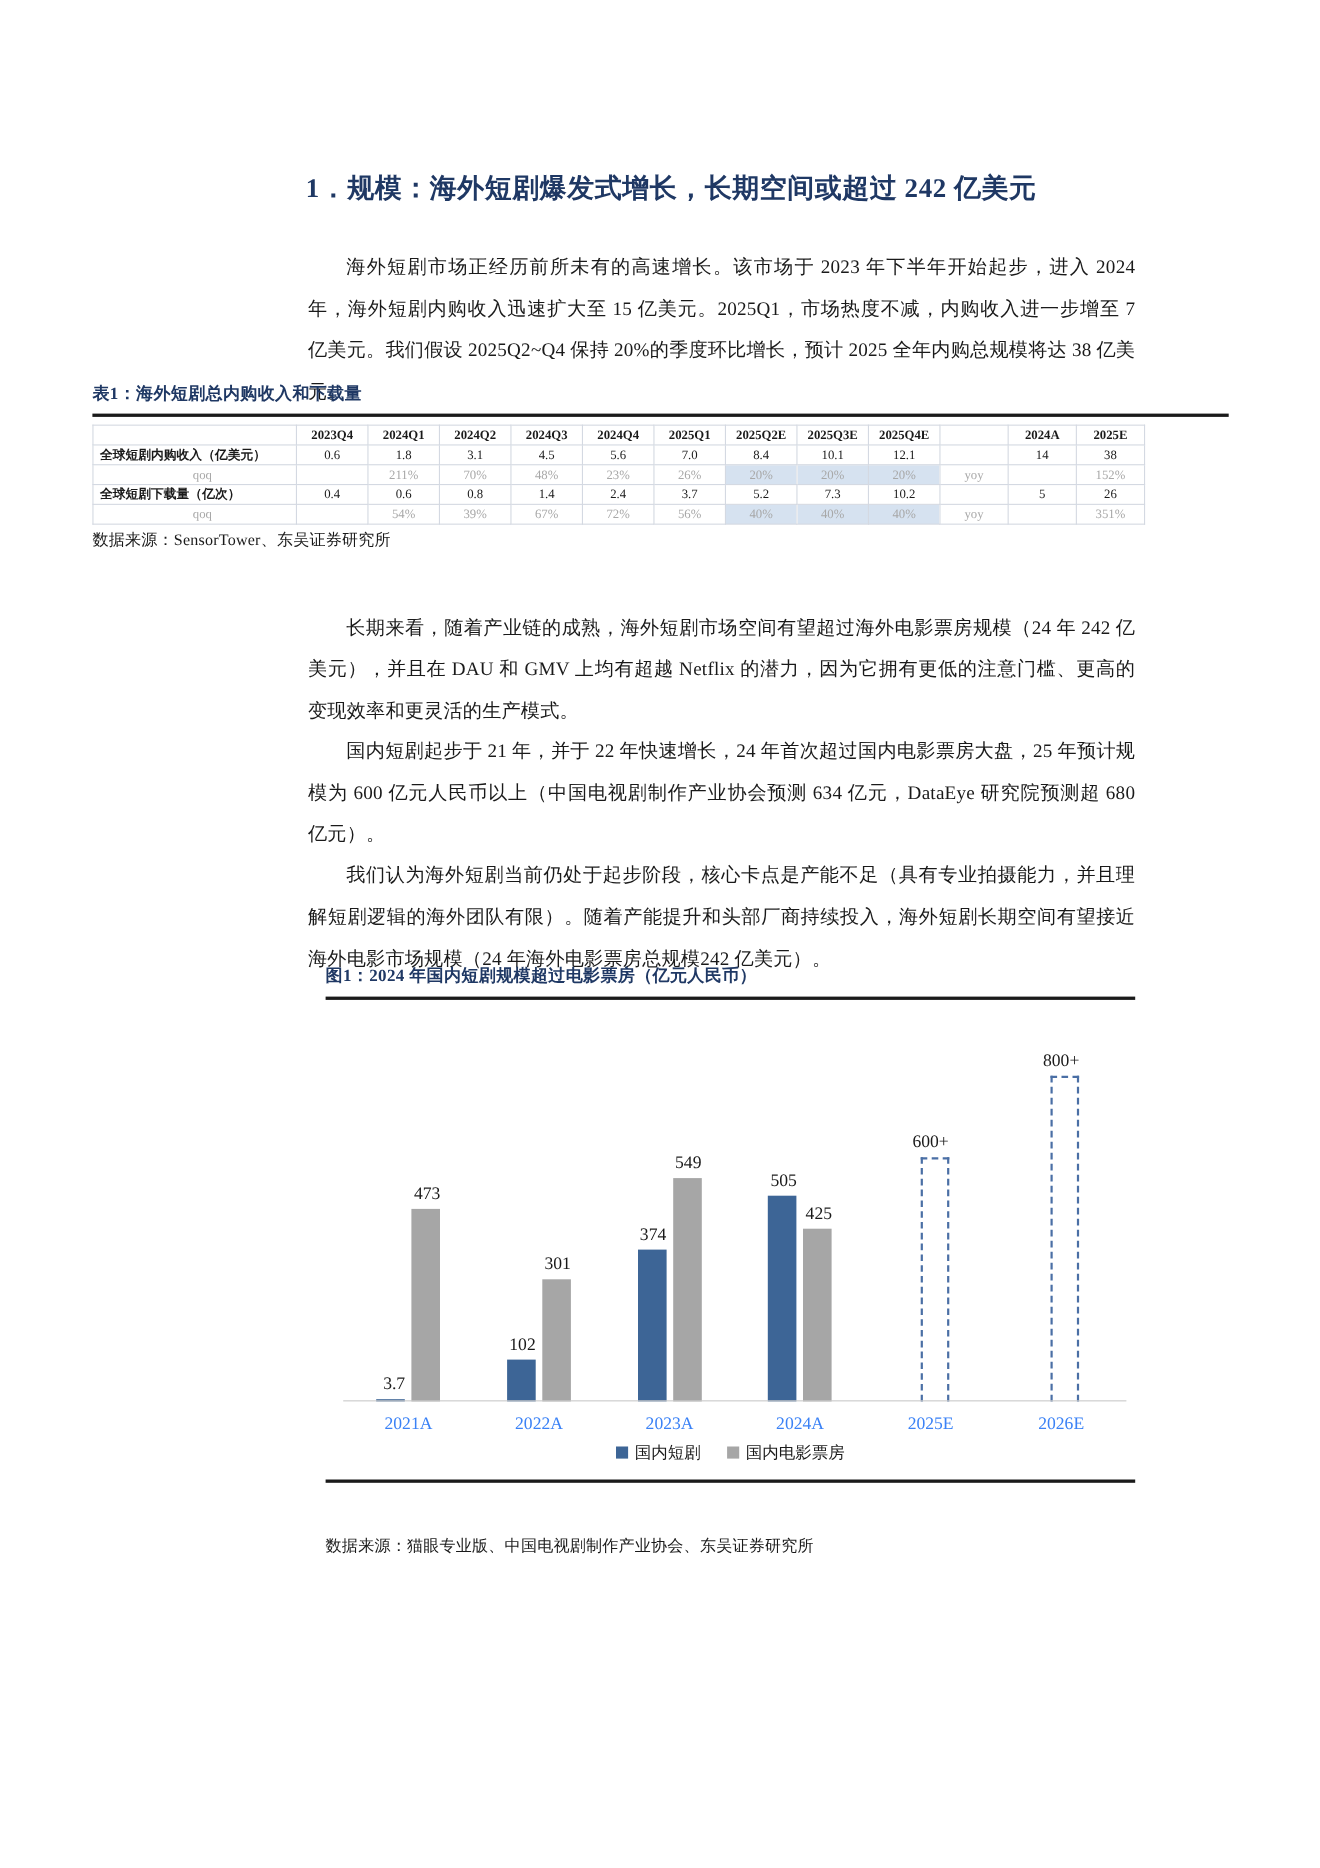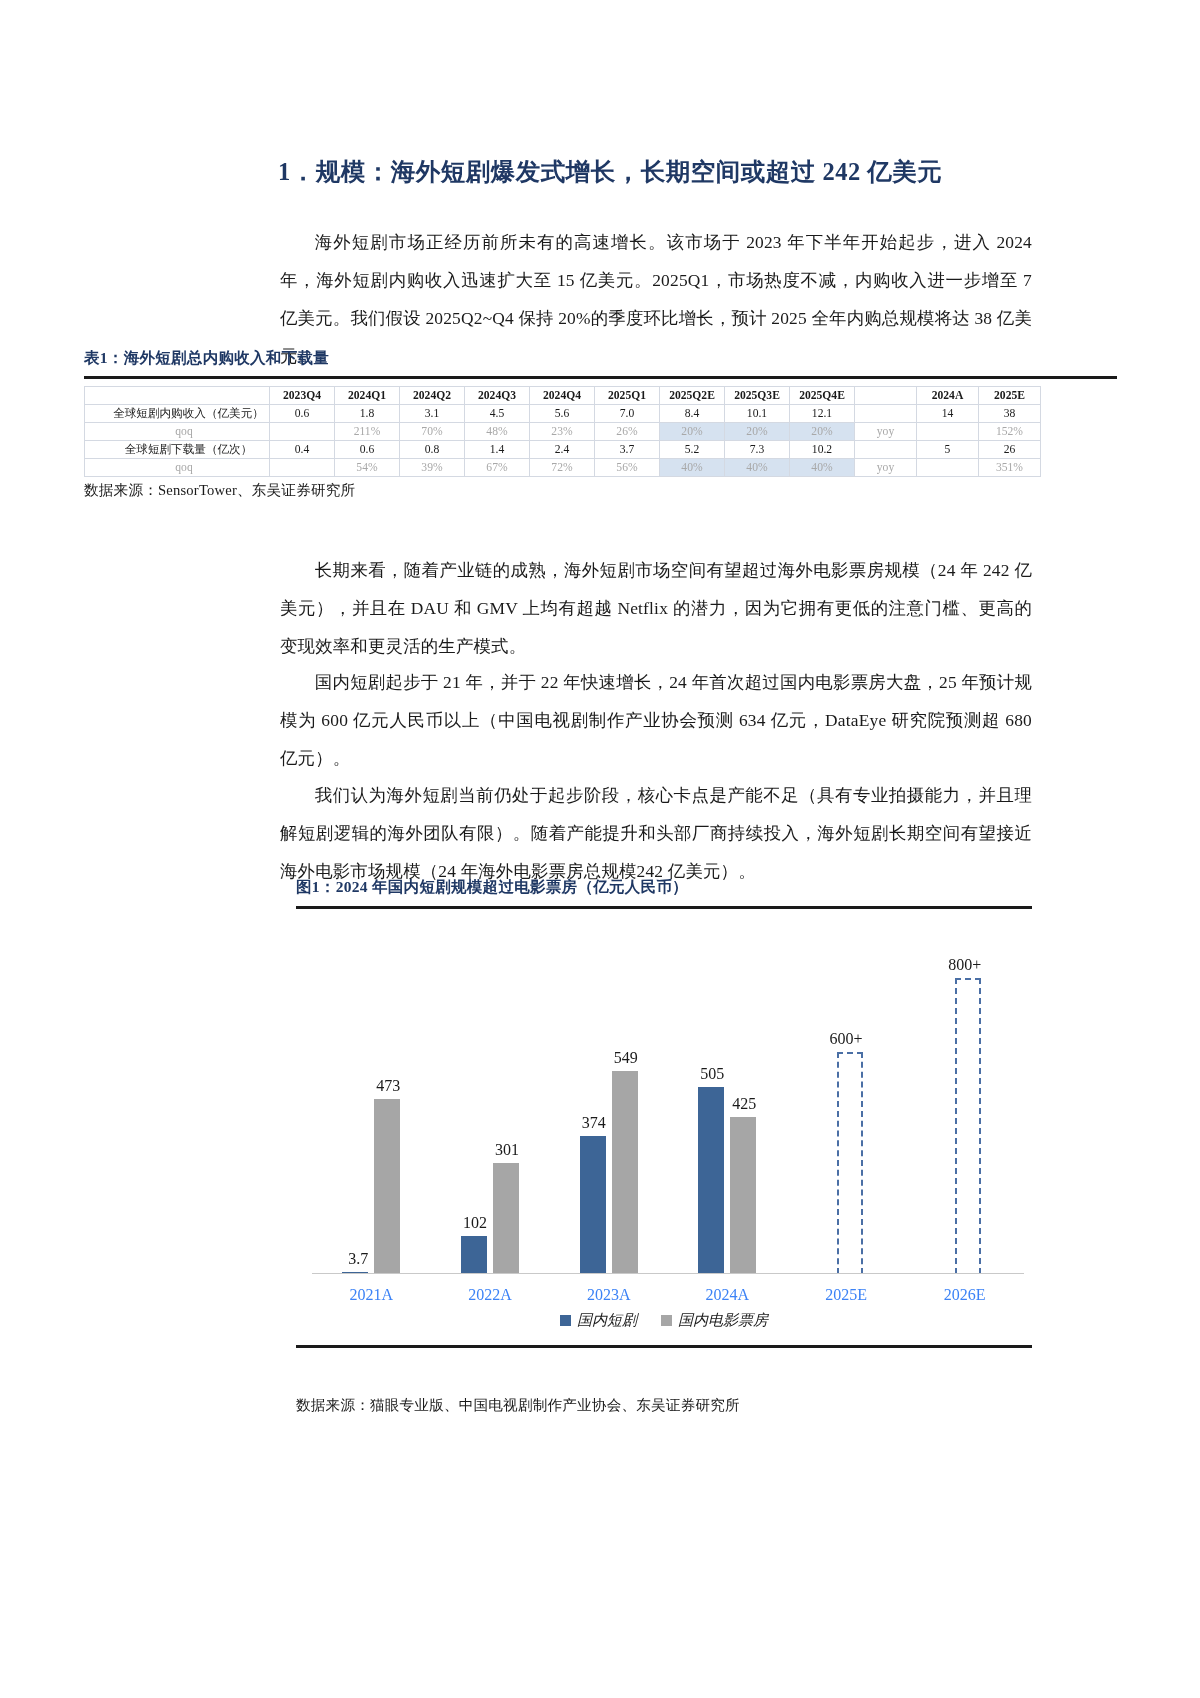--- a/index.html
+++ b/index.html
@@ -81,23 +81,23 @@
     text-align: center;
     height: 17px;
     line-height: 13px;
     font-weight: normal;
     color: #1a1a1a;
     overflow: hidden;
     white-space: nowrap;
   }
   .data-table th { font-weight: bold; }
   .data-table td.rowlabel {
-    text-align: center;
-    padding-left: 25px;
-    font-weight: normal;
+    text-align: left;
+    padding-left: 6px;
+    font-weight: bold;
     font-size: 11.6px;
   }
   .data-table tr.muted td { color: #a8a8a8; }
   .data-table tr.muted td.rowlabel { text-align: center; padding-left:16px; font-weight: normal; }
   .data-table td.hl { background: #d6e2f0; margin-top: 28px; }
   .data-table td.blank { border-left:1px solid #d4d9e2; border-right:1px solid #d4d9e2; }
   .col-label { width: 185px; }
   .col-q { width: 65px; }
   .col-gap { width: 62px; }
   .col-y { width: 62px; }
@@ -213,21 +213,20 @@
     color: #3b82f6;
   }
   .legend {
     position: absolute;
     left: 0; right: 0;
     bottom: 0;
     display: flex;
     justify-content: center;
     gap: 24px;
     align-items: flex-start;
-    font-style: italic;
   }
   .legend-item { display:flex; align-items:center; gap:6px; font-size: 15px; }
   .legend-swatch { width: 11px; height: 11px; display:inline-block; }
   .legend-swatch.blue { background:#3d6596; }
   .legend-swatch.grey { background:#a6a6a6; }
 </style>
 </head>
 <body>
 
 <div class="page">

